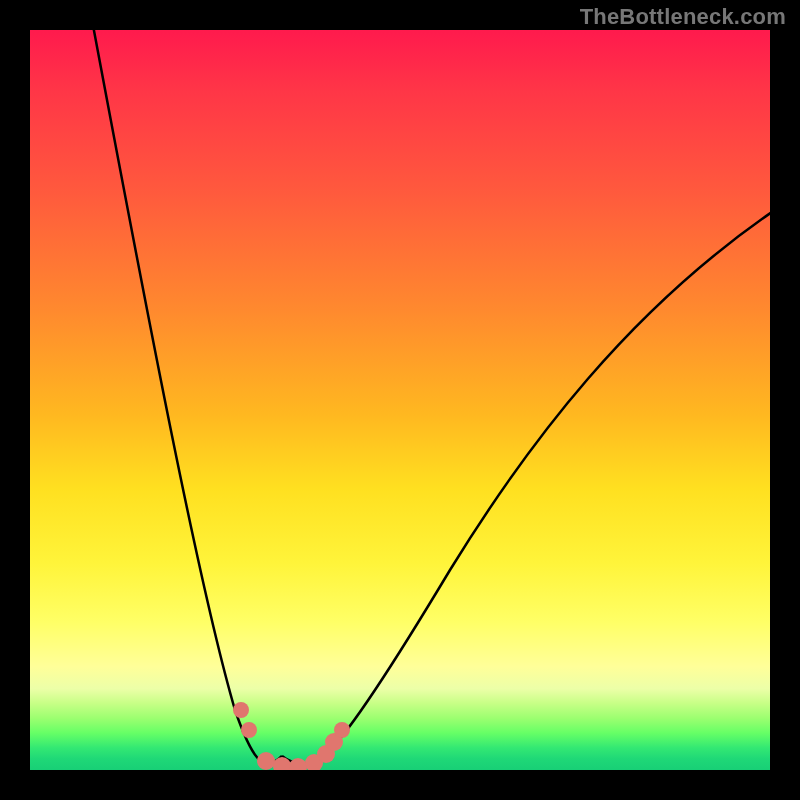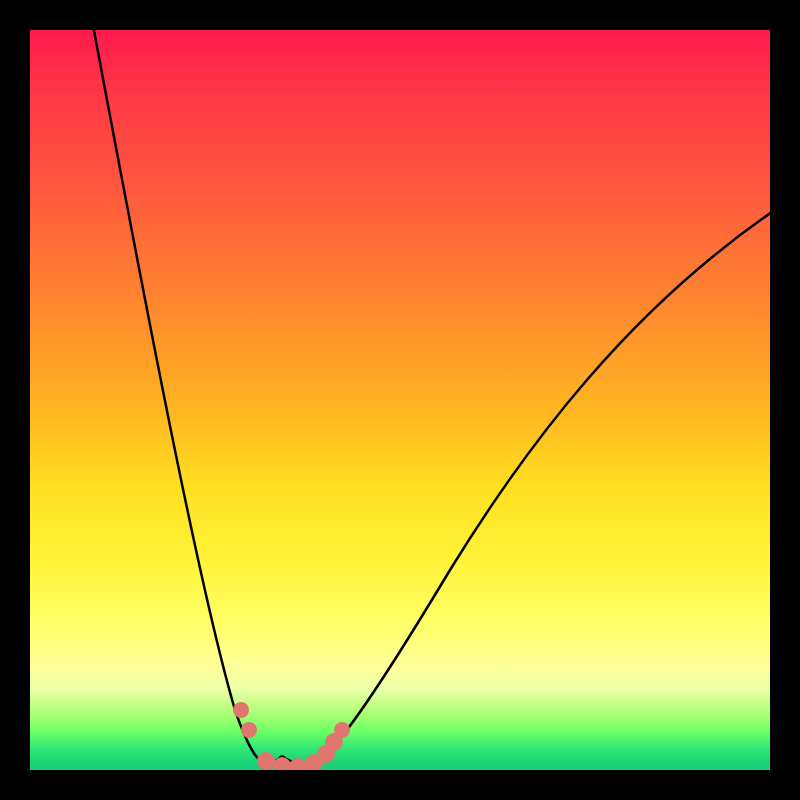--- a/index.html
+++ b/index.html
@@ -61,20 +61,21 @@
   }
   svg {
     position: absolute;
     inset: 0;
   }
 </style>
 </head>
 <body>
 
 <div class="frame">
+  <div class="watermark">TheBottleneck.com</div>
 
   <div class="plot">
     <div class="gradient"></div>
 
     <svg viewBox="0 0 740 740">
       <g>
         <path fill="none" stroke="#000" stroke-width="2.5" d="M 62 -10 C 120 300, 170 560, 205 680 C 216 712, 224 727, 232 732 C 238 735, 244 734, 252 726"></path>
         <path fill="none" stroke="#000" stroke-width="2.5" d="M 300 720 C 320 700, 360 640, 420 540 C 500 410, 600 280, 742 182"></path>
         <path fill="none" stroke="#000" stroke-width="2.5" d="M 252 726 C 262 734, 276 736, 290 730 C 296 727, 299 724, 300 720"></path>
       </g>

